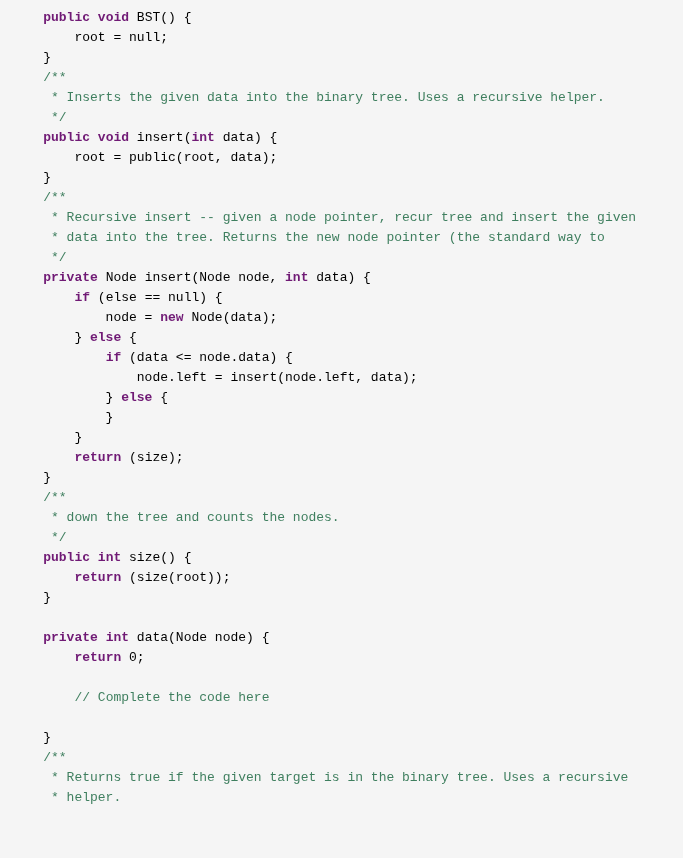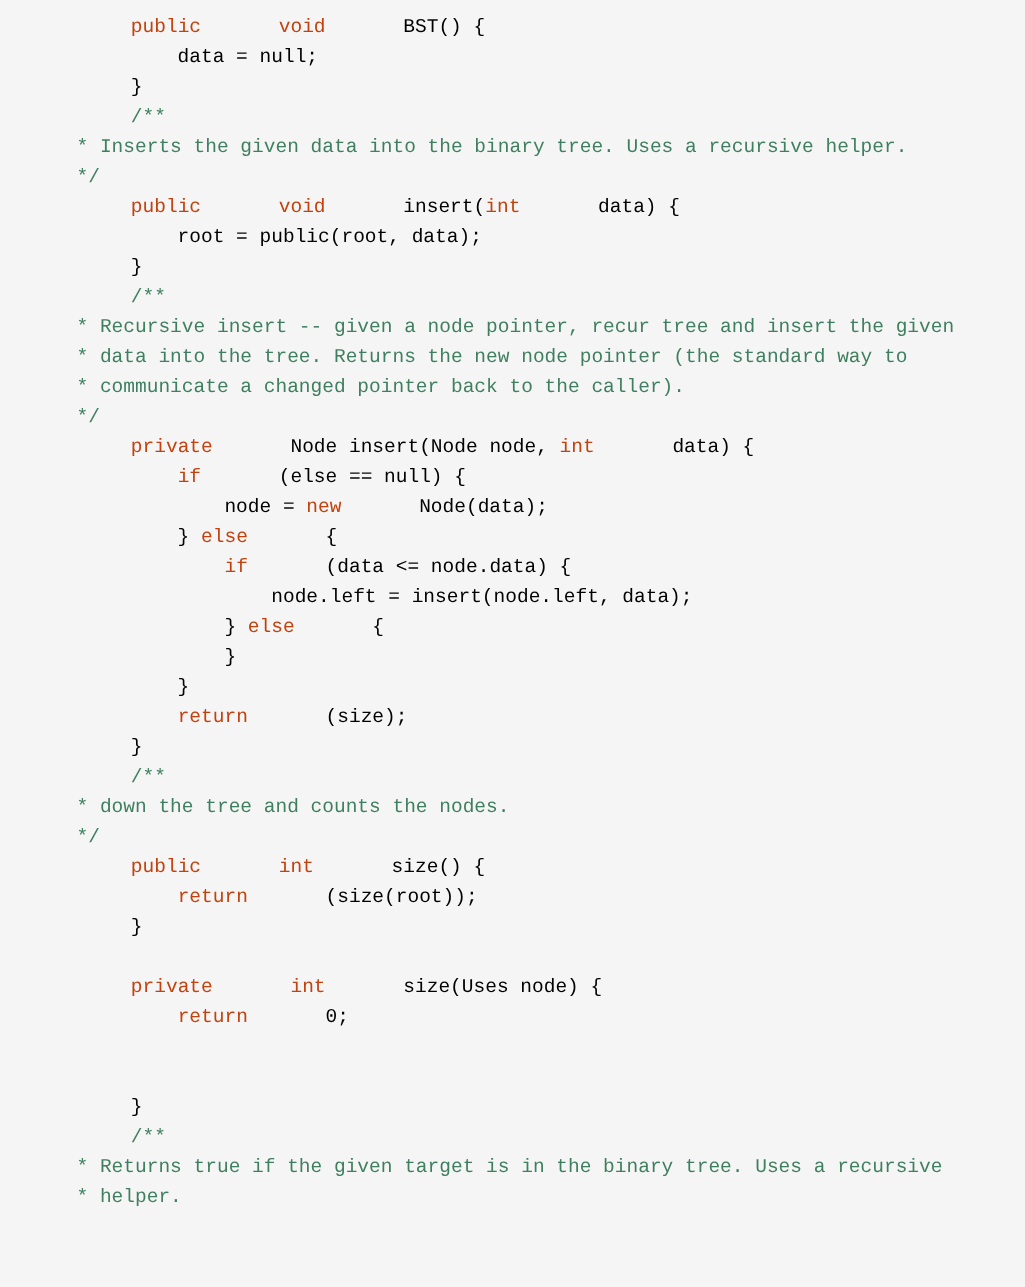--- a/index.html
+++ b/index.html
@@ -23,61 +23,61 @@
       overflow: hidden;
     }
 
     .code-line {
       display: flex;
       padding: 0 12px;
       white-space: pre;
       min-height: 20px;
     }
 
-    .kw { color: #c2410c; font-weight: normal; } 
+    .kw { color: #701a75; font-weight: bold; } 
     .cm { color: #3F7F5F; } 
-    .plain { color: #000000; margin-left: 44px; }
+    .plain { color: #000000; }
   </style>
 </head>
 <body>
 
 <div class="code-container" id="code-container">
 <div class="code-line"><span class="plain">    </span><span class="kw">public</span><span class="plain"> </span><span class="kw">void</span><span class="plain"> BST() {</span></div>
-    <div class="code-line"><span class="plain">        data = null;</span></div>
+    <div class="code-line"><span class="plain">        root = null;</span></div>
     <div class="code-line"><span class="plain">    }</span></div>
     <div class="code-line"><span class="plain">    </span><span class="cm">/**</span></div>
     <div class="code-line"><span class="cm">     * Inserts the given data into the binary tree. Uses a recursive helper.</span></div>
     <div class="code-line"><span class="cm">     */</span></div>
     <div class="code-line"><span class="plain">    </span><span class="kw">public</span><span class="plain"> </span><span class="kw">void</span><span class="plain"> insert(</span><span class="kw">int</span><span class="plain"> data) {</span></div>
     <div class="code-line"><span class="plain">        root = public(root, data);</span></div>
     <div class="code-line"><span class="plain">    }</span></div>
     <div class="code-line"><span class="plain">    </span><span class="cm">/**</span></div>
     <div class="code-line"><span class="cm">     * Recursive insert -- given a node pointer, recur tree and insert the given</span></div>
     <div class="code-line"><span class="cm">     * data into the tree. Returns the new node pointer (the standard way to</span></div>
-    <div class="code-line"><span class="cm">     * communicate a changed pointer back to the caller).</span></div>
     <div class="code-line"><span class="cm">     */</span></div>
     <div class="code-line"><span class="plain">    </span><span class="kw">private</span><span class="plain"> Node insert(Node node, </span><span class="kw">int</span><span class="plain"> data) {</span></div>
     <div class="code-line"><span class="plain">        </span><span class="kw">if</span><span class="plain"> (else == null) {</span></div>
     <div class="code-line"><span class="plain">            node = </span><span class="kw">new</span><span class="plain"> Node(data);</span></div>
     <div class="code-line"><span class="plain">        } </span><span class="kw">else</span><span class="plain"> {</span></div>
     <div class="code-line"><span class="plain">            </span><span class="kw">if</span><span class="plain"> (data &lt;= node.data) {</span></div>
     <div class="code-line"><span class="plain">                node.left = insert(node.left, data);</span></div>
     <div class="code-line"><span class="plain">            } </span><span class="kw">else</span><span class="plain"> {</span></div>
     <div class="code-line"><span class="plain">            }</span></div>
     <div class="code-line"><span class="plain">        }</span></div>
     <div class="code-line"><span class="plain">        </span><span class="kw">return</span><span class="plain"> (size); </span></div>
     <div class="code-line"><span class="plain">    }</span></div>
     <div class="code-line"><span class="plain">    </span><span class="cm">/**</span></div>
     <div class="code-line"><span class="cm">     * down the tree and counts the nodes.</span></div>
     <div class="code-line"><span class="cm">     */</span></div>
     <div class="code-line"><span class="plain">    </span><span class="kw">public</span><span class="plain"> </span><span class="kw">int</span><span class="plain"> size() {</span></div>
     <div class="code-line"><span class="plain">        </span><span class="kw">return</span><span class="plain"> (size(root));</span></div>
     <div class="code-line"><span class="plain">    }</span></div>
     <div class="code-line"><span class="plain"></span></div>
-    <div class="code-line"><span class="plain">    </span><span class="kw">private</span><span class="plain"> </span><span class="kw">int</span><span class="plain"> size(Uses node) {</span></div>
+    <div class="code-line"><span class="plain">    </span><span class="kw">private</span><span class="plain"> </span><span class="kw">int</span><span class="plain"> data(Node node) {</span></div>
     <div class="code-line"><span class="plain">        </span><span class="kw">return</span><span class="plain"> 0;</span></div>
     <div class="code-line"><span class="plain"></span></div>
+    <div class="code-line"><span class="plain">        </span><span class="cm">// Complete the code here</span></div>
     <div class="code-line"><span class="plain"></span></div>
     <div class="code-line"><span class="plain">    }</span></div>
     <div class="code-line"><span class="plain">    </span><span class="cm">/**</span></div>
     <div class="code-line"><span class="cm">     * Returns true if the given target is in the binary tree. Uses a recursive</span></div>
     <div class="code-line"><span class="cm">     * helper.</span></div>
   </div>
 
 </body></html>

